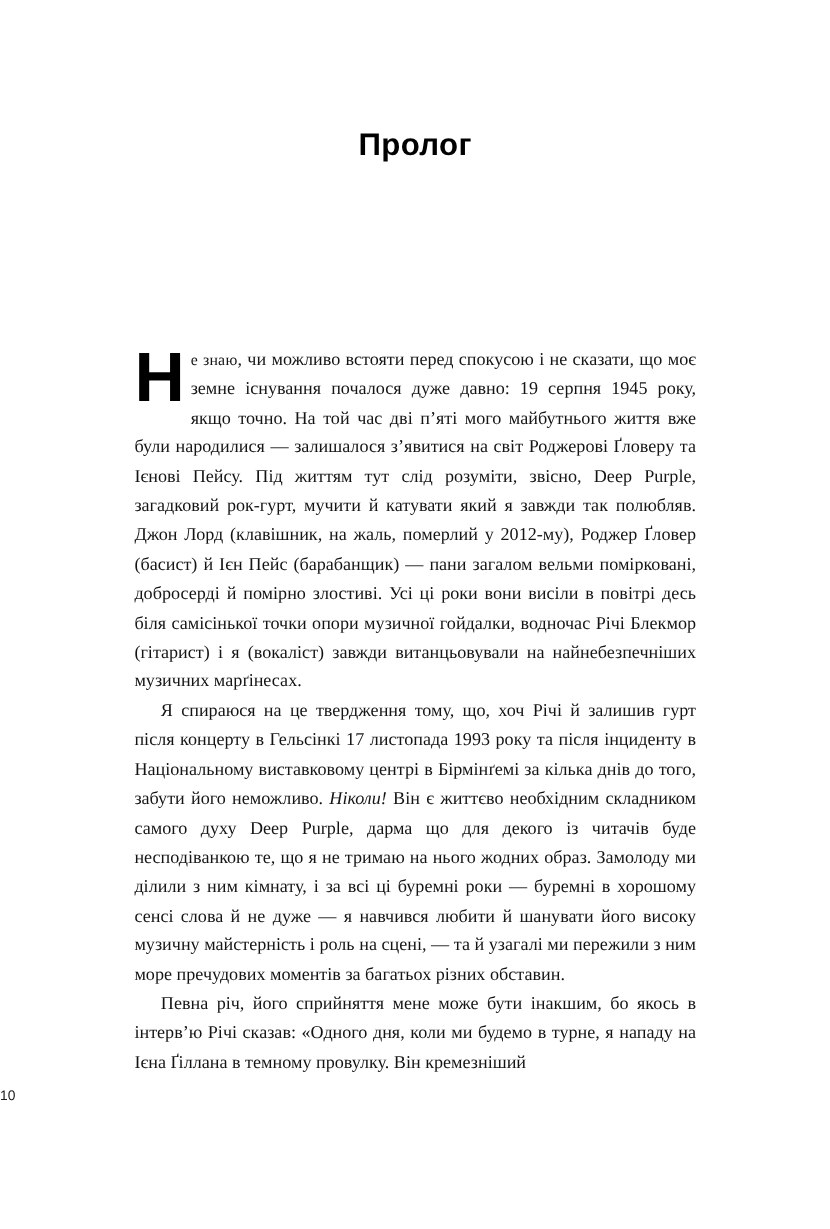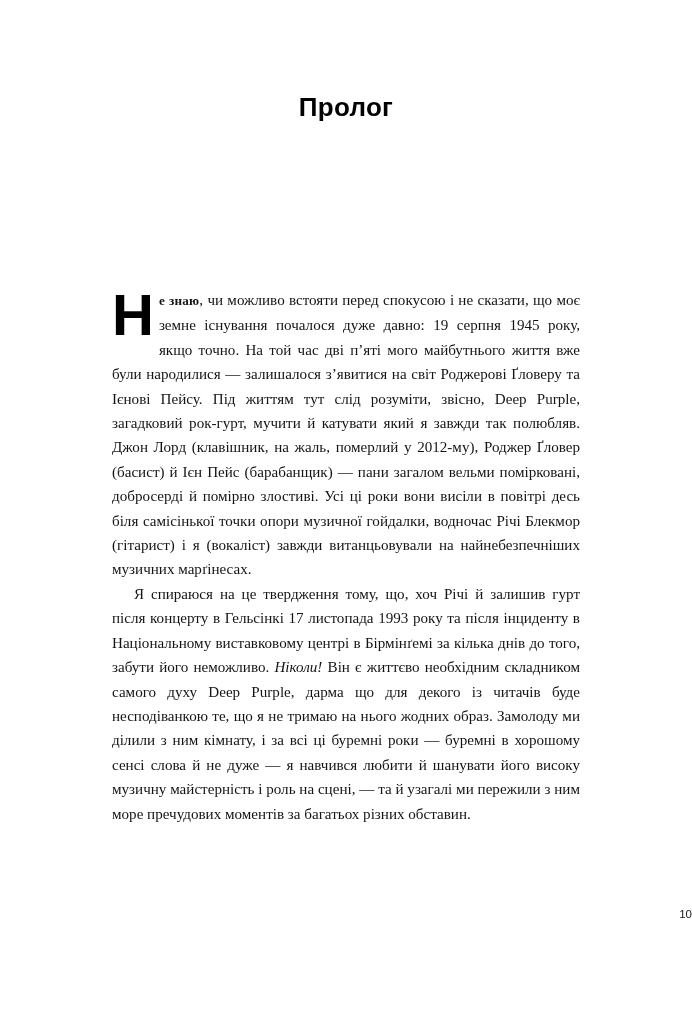--- a/index.html
+++ b/index.html
@@ -18,21 +18,21 @@
   .page {
     position: absolute;
     left: 0; top: 0;
     width: 692px;
     height: 1024px;
     box-sizing: border-box;
   }
   .chapter-title {
     position: absolute;
     left: 0;
-    top: 92px;
+    top: 105px;
     width: 692px;
     text-align: center;
     font-family: "Liberation Sans", sans-serif;
     font-weight: bold;
     font-size: 26px;
     letter-spacing: 0.3px;
     color: #000000;
   }
   .body-block {
     position: absolute;
@@ -55,48 +55,49 @@
   .dropcap {
     float: left;
     font-family: "Liberation Sans", sans-serif;
     font-weight: bold;
     font-size: 58px;
     line-height: 50px;
     margin: 2px 5px 0 0;
     color: #000000;
   }
   .smallcaps-lead {
-    font-weight: bold;
+    font-weight: normal;
     font-size: 13.2px;
     letter-spacing: 0.2px;
   }
   em {
   }
   .folio {
     position: absolute;
     left: 0;
     top: 908px;
     width: 692px;
-    text-align: right;
+    text-align: left;
     font-family: "Liberation Sans", sans-serif;
     font-size: 11.5px;
     color: #1a1a1a;
   }
 </style>
 </head>
 <body>
 
 <div class="page">
 
   <div class="chapter-title">Пролог</div>
 
   <div class="body-block">
 
     <p><span class="dropcap">Н</span><span class="smallcaps-lead">е знаю</span><span>, чи можливо встояти перед спокусою і не сказати, що моє земне існування почалося дуже давно: 19 серпня 1945 року, якщо точно. На той час дві п’яті мого майбутнього життя вже були народилися — залишалося з’явитися на світ Роджерові Ґловеру та Ієнові Пейсу. Під життям тут слід розуміти, звісно, Deep Purple, загадковий рок-гурт, мучити й катувати який я завжди так полюбляв. Джон Лорд (клавішник, на жаль, померлий у 2012-му), Роджер Ґловер (басист) й Ієн Пейс (барабанщик) — пани загалом вельми помірковані, добросерді й помірно злостиві. Усі ці роки вони висіли в повітрі десь біля самісінької точки опори музичної гойдалки, водночас Річі Блекмор (гітарист) і я (вокаліст) завжди витанцьовували на найнебезпечніших музичних марґінесах.</span></p>
 
     <p><span>Я спираюся на це твердження тому, що, хоч Річі й залишив гурт після концерту в Гельсінкі 17 листопада 1993 року та після інциденту в Національному виставковому центрі в Бірмінґемі за кілька днів до того, забути його неможливо. </span><em>Ніколи!</em><span> Він є життєво необхідним складником самого духу Deep Purple, дарма що для декого із читачів буде несподіванкою те, що я не тримаю на нього жодних образ. Замолоду ми ділили з ним кімнату, і за всі ці буремні роки — буремні в хорошому сенсі слова й не дуже — я навчився любити й шанувати його високу музичну майстерність і роль на сцені, — та й узагалі ми пережили з ним море пречудових моментів за багатьох різних обставин.</span></p>
 
+    <p><span>Певна річ, його сприйняття мене може бути інакшим, бо якось в інтерв’ю Річі сказав: «Одного дня, коли ми будемо в турне, я нападу на Ієна Ґіллана в темному провулку. Він кремезніший</span></p>
 
   </div>
 
   <div class="folio">10</div>
 
 </div>
 
 </body></html>

